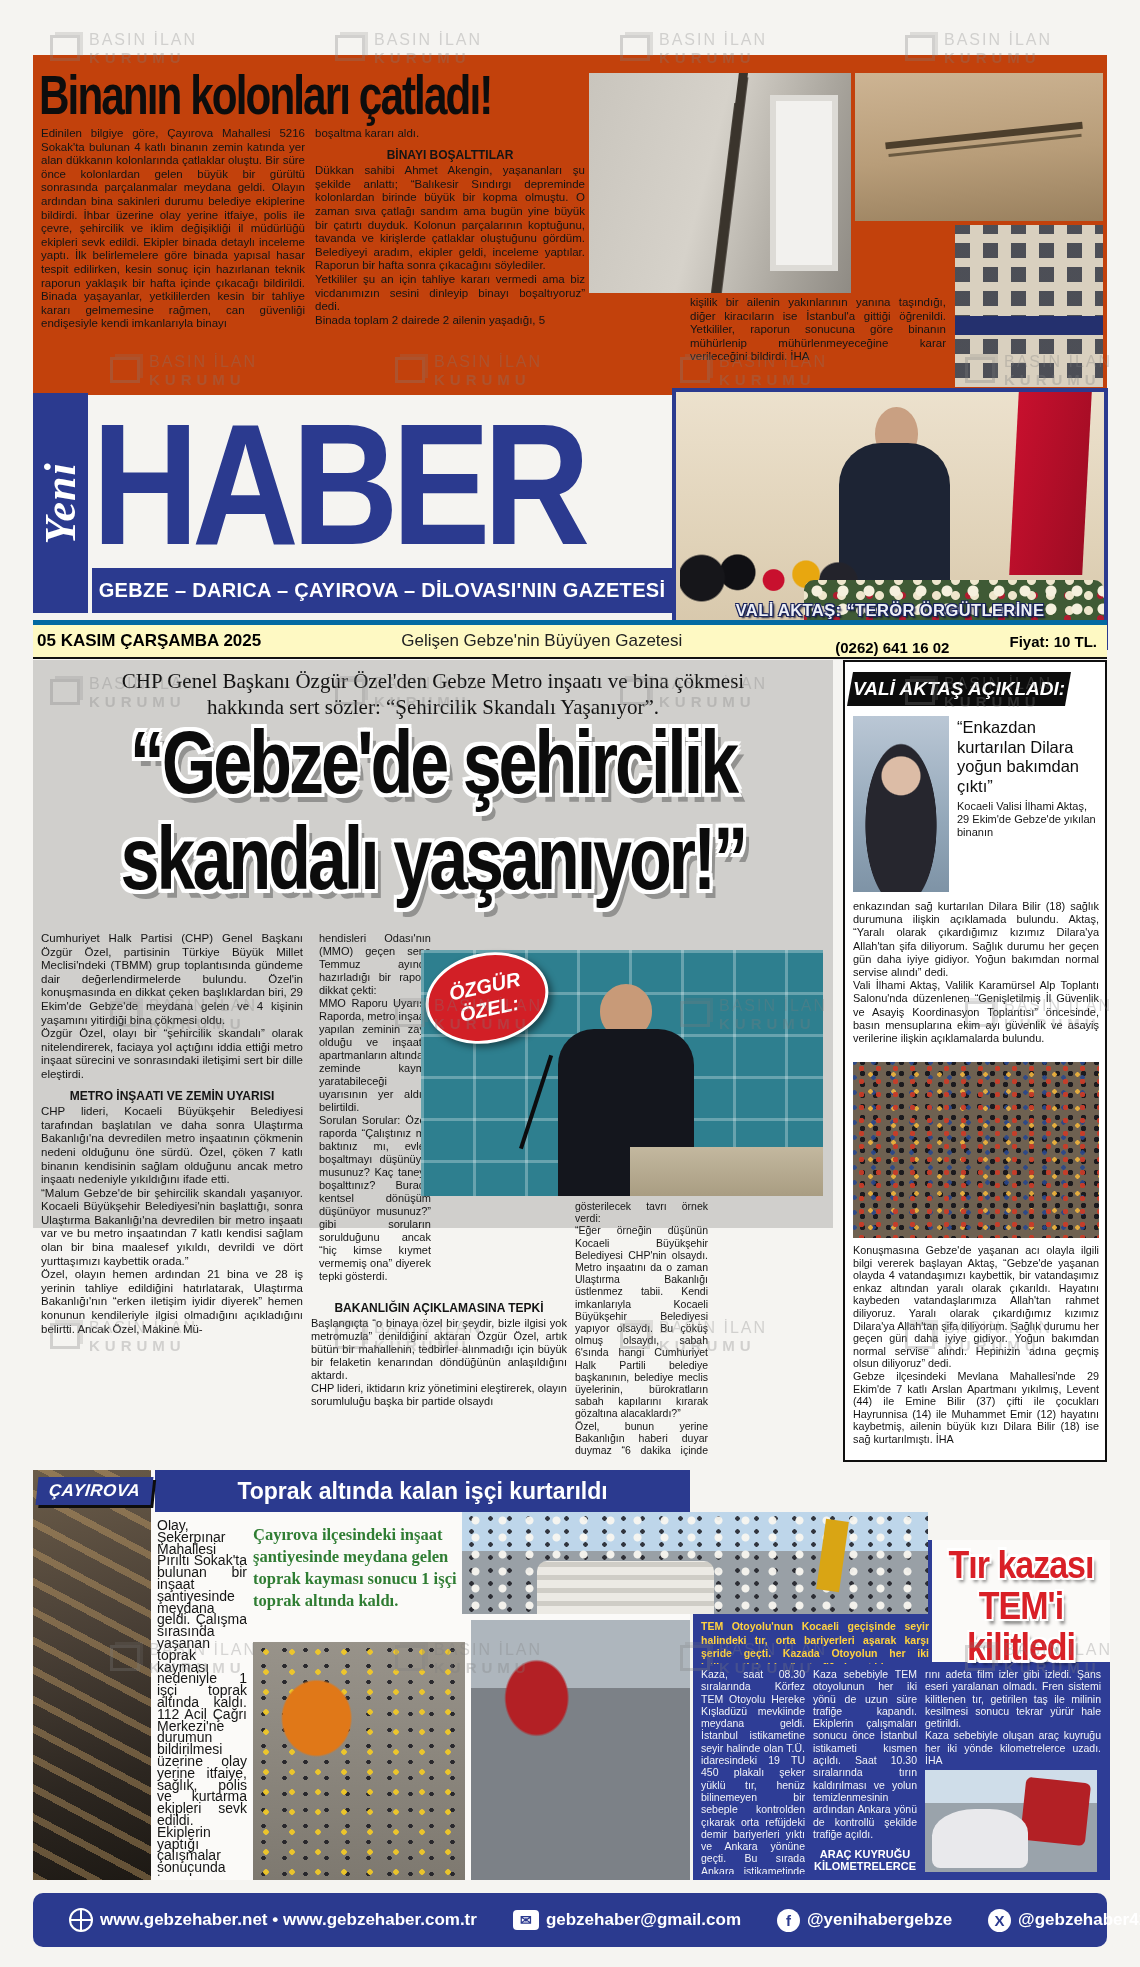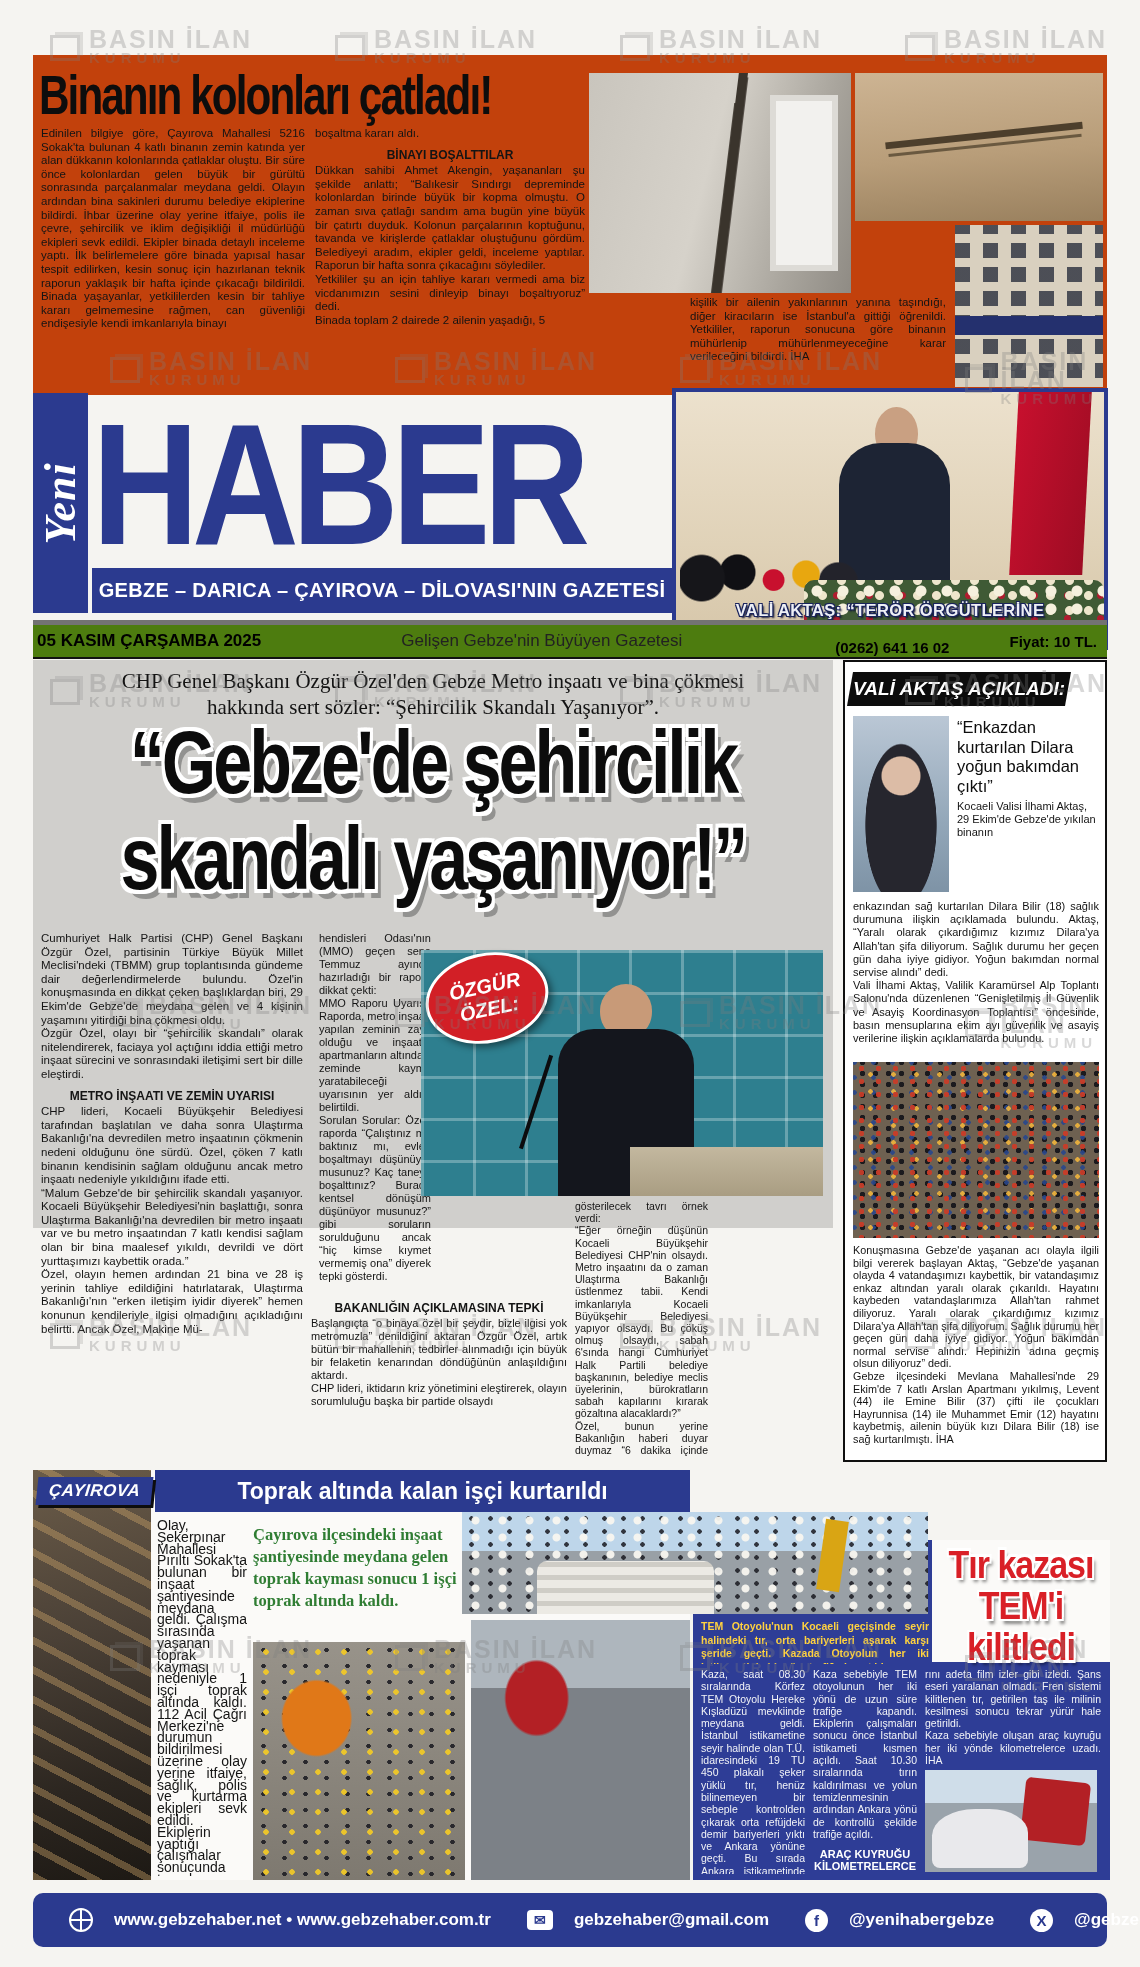--- a/index.html
+++ b/index.html
@@ -53,22 +53,22 @@
         radial-gradient(circle at 88% 34%,#23232b 0 11%,transparent 12%);}
   .pp-flowers{left:30%;bottom:0;width:70%;height:26%;background:#3f5a35;border-radius:10px 10px 0 0;
         background-image:radial-gradient(circle,#f5f0dd 0 5px,transparent 6px),
         radial-gradient(circle,#eee6cc 0 4px,transparent 5px),
         radial-gradient(circle,#b01b2e 0 3px,transparent 4px);
         background-size:26px 18px,19px 15px,33px 23px;background-position:0 2px,9px 8px,16px 4px;}
   .press-caption{left:0;right:0;bottom:4px;text-align:center;font-weight:bold;font-size:16.5px;line-height:21px;
         color:#eef0f5;letter-spacing:.4px;text-shadow:-1px -1px 0 #19235c,1px -1px 0 #19235c,-1px 1px 0 #19235c,1px 1px 0 #19235c,2px 2px 2px #0d1130;}
 
   
-  .dateline{left:33px;top:620px;width:1074px;height:39px;border-top:5px solid #737373;border-bottom:2px solid #121212;
-        box-sizing:border-box;display:flex;align-items:center;background:#4d7c0f;}
+  .dateline{left:33px;top:620px;width:1074px;height:39px;border-top:5px solid #0369a1;border-bottom:2px solid #121212;
+        box-sizing:border-box;display:flex;align-items:center;background:#fef9c3;}
   .dl-date{font-weight:bold;font-size:17px;margin-left:4px;white-space:nowrap;}
   .dl-slogan{font-size:17px;color:#222;margin-left:140px;white-space:nowrap;}
   .dl-phone{font-weight:bold;font-size:15px;margin-left:auto;white-space:nowrap;margin-top:12px;}
   .dl-price{font-weight:bold;font-size:15px;margin-left:60px;margin-right:10px;white-space:nowrap;}
 
   
   .main-box{left:33px;top:660px;width:800px;height:568px;background:#d0cfcc;}
   .kicker{left:0;top:8px;width:100%;text-align:center;font-family:"Liberation Serif",serif;
         font-size:21px;line-height:26px;color:#131313;}
   .mh{left:0;width:100%;text-align:center;font-weight:bold;color:#0c0c0c;font-size:70px;line-height:72px;
@@ -154,35 +154,35 @@
         radial-gradient(circle,rgba(25,25,32,.85) 0 2px,transparent 2.5px),
         linear-gradient(#bed6ea 0 38%,#99a0a6 38% 100%);
         background-size:27px 17px,19px 13px,100% 100%;}
   .cr-sacks{left:16%;bottom:0;width:38%;height:52%;border-radius:10px 10px 0 0;
         background:repeating-linear-gradient(0deg,#eceae4 0 8px,#cfcdc6 8px 13px);}
   .cr-crane{right:18%;top:8%;width:5%;height:70%;background:#d9a514;transform:rotate(8deg);}
 
   
   .footer{left:33px;top:1893px;width:1074px;height:54px;background:#2b3a8f;border-radius:10px;display:flex;
         align-items:center;justify-content:space-evenly;color:#fff;font-weight:bold;font-size:17px;}
-  .f-item{display:flex;align-items:center;gap:21px;white-space:nowrap;margin-left:36px;}
+  .f-item{display:flex;align-items:center;gap:7px;white-space:nowrap;margin-left:36px;}
   .f-sep{width:1px;height:26px;background:rgba(255,255,255,.55);}
   .icon-globe{width:20px;height:20px;border:2px solid #fff;border-radius:50%;
         background:linear-gradient(#fff,#fff) center/100% 2px no-repeat,linear-gradient(#fff,#fff) center/2px 100% no-repeat;}
   .icon-mail{width:26px;height:20px;background:#fff;border-radius:4px;color:#2b3a8f;display:flex;
         align-items:center;justify-content:center;font-size:14px;font-weight:bold;}
   .icon-circ{width:23px;height:23px;background:#fff;border-radius:50%;color:#2b3a8f;display:flex;
         align-items:center;justify-content:center;font-size:15px;font-weight:bold;}
 
   
   .wm{position:absolute;display:flex;align-items:center;gap:9px;z-index:60;pointer-events:none;
         color:rgba(125,125,125,.30);}
   .wm-cube{width:24px;height:20px;border:3px solid rgba(125,125,125,.30);box-shadow:4px -4px 0 -1px rgba(125,125,125,.20);}
   .wm-lines{display:flex;flex-direction:column;}
-  .wm-l1{font-weight:bold;font-size:25px;letter-spacing:2px;line-height:19px;}
+  .wm-l1{font-weight:normal;font-size:16px;letter-spacing:2px;line-height:19px;}
   .wm-l2{font-weight:bold;font-size:15px;letter-spacing:5px;line-height:17px;}
 </style>
 </head>
 <body>
 
 <div class="page">
 
   <div class="abs top-box">
     <div class="abs top-headline">Binanın kolonları çatladı!</div>
     <div class="abs col t-col1">

